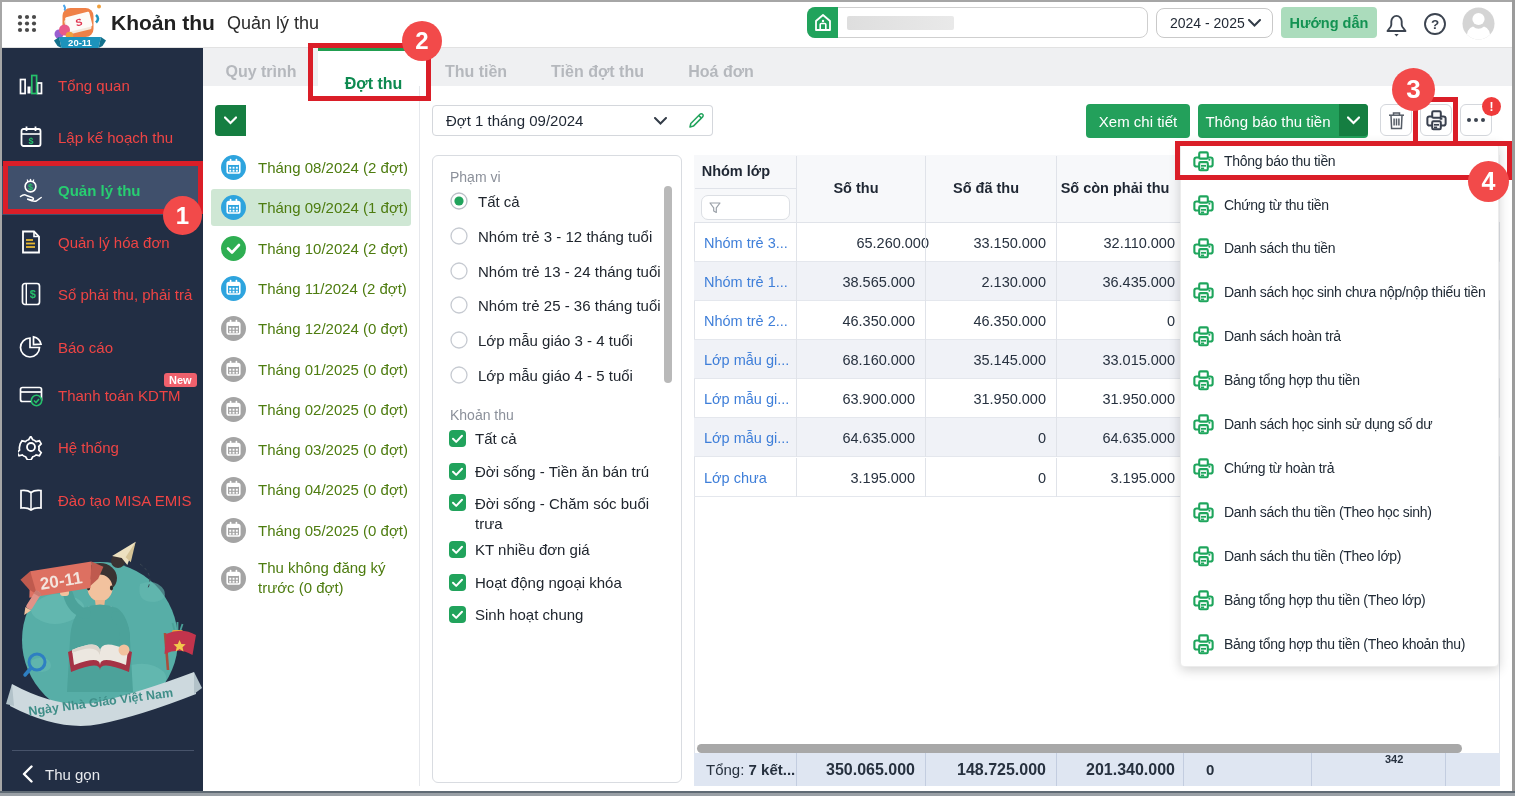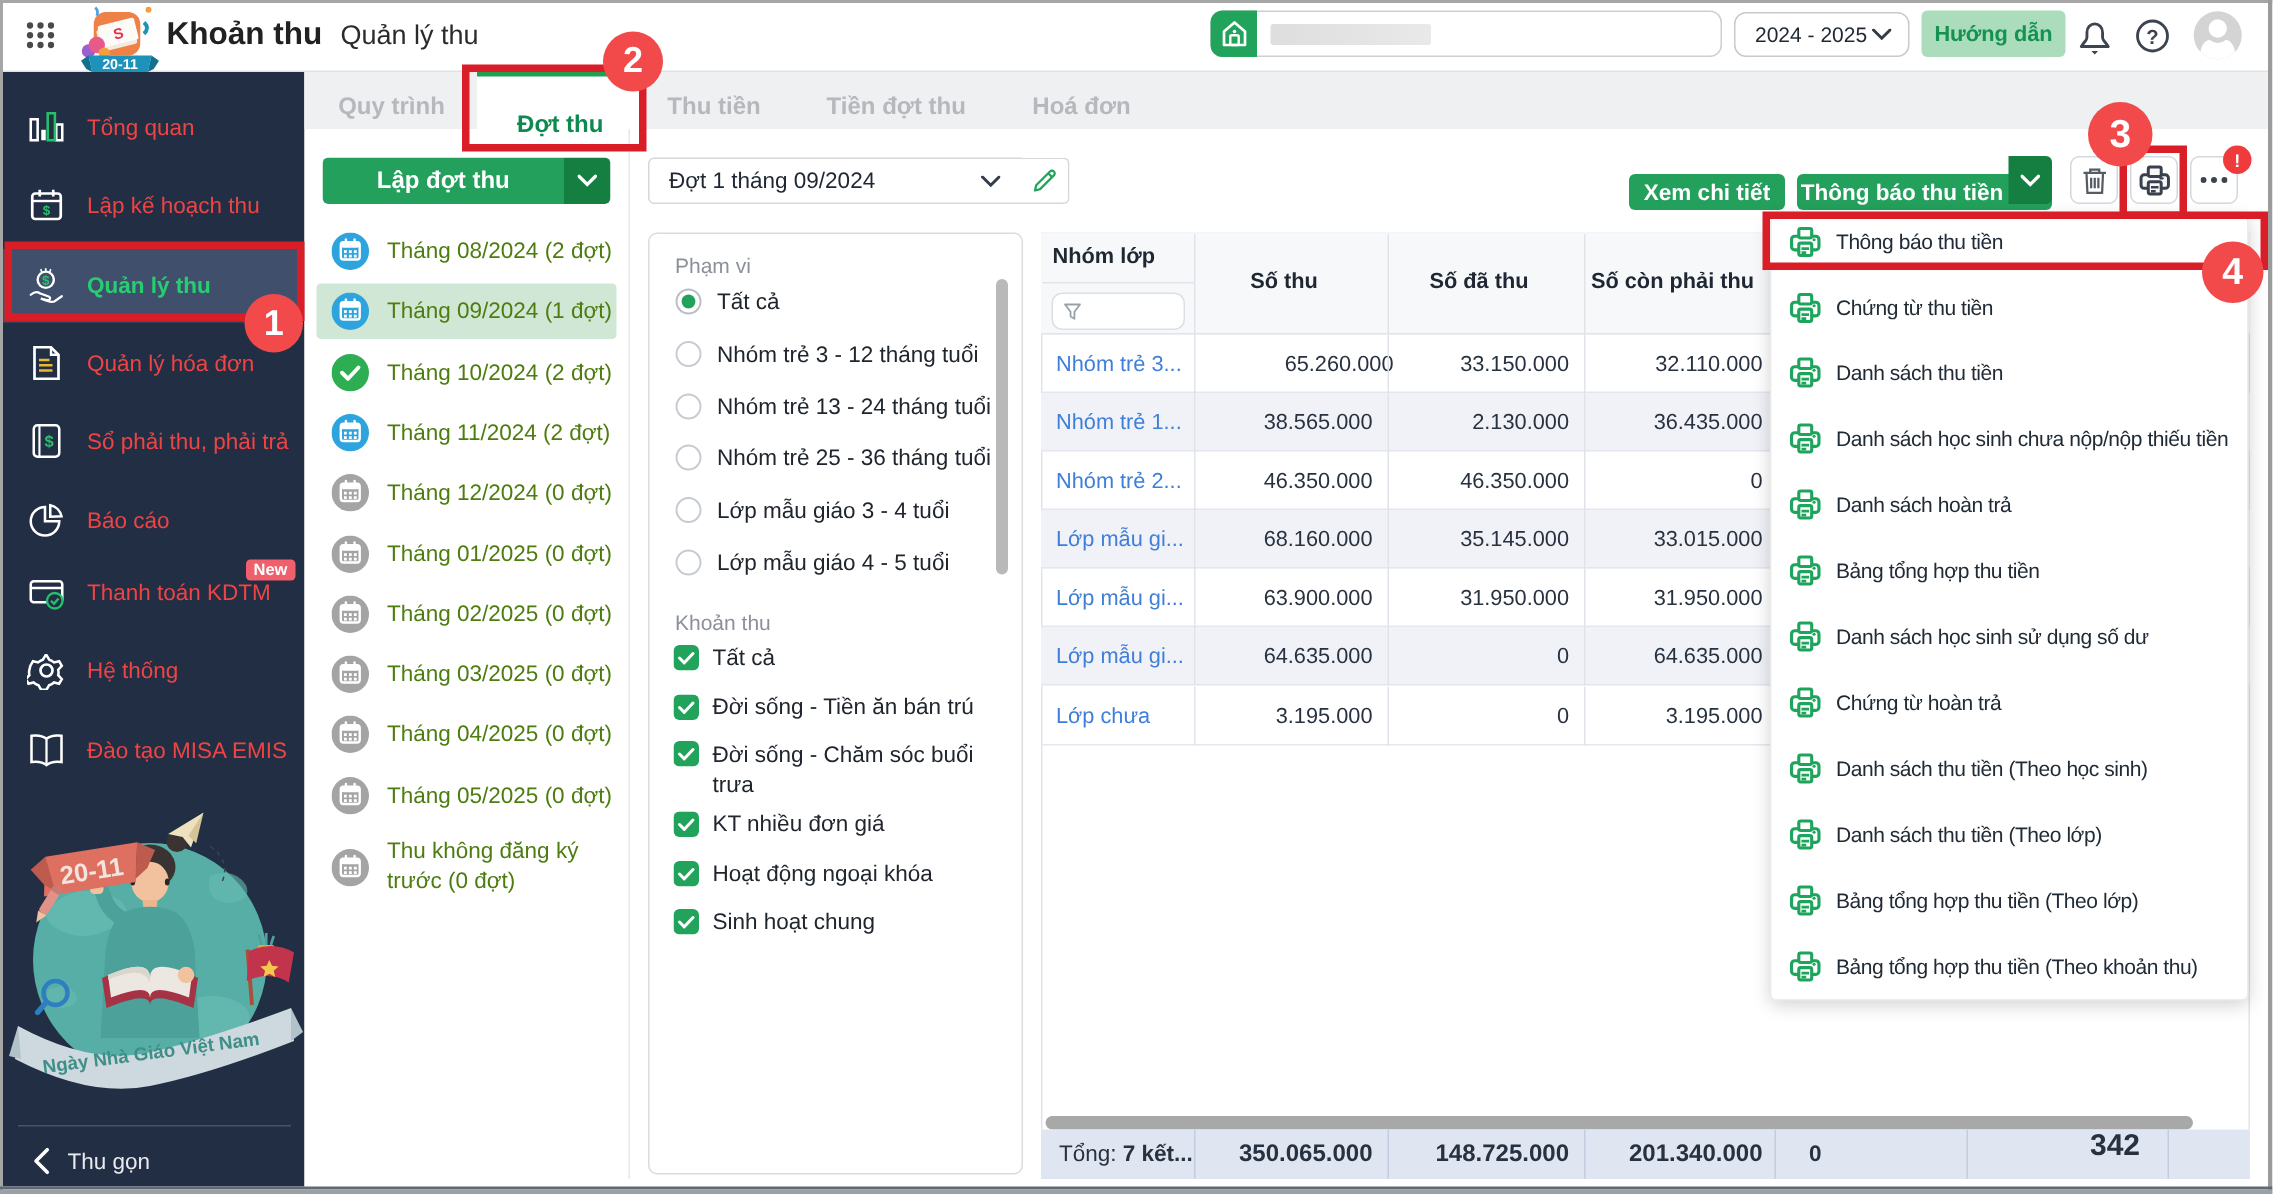--- a/index.html
+++ b/index.html
@@ -64,21 +64,21 @@
 .trow{position:absolute;left:694px;width:806px;height:39px;border-bottom:1px solid #e4e7ed;font-size:14.5px;}
 .trow.alt{background:#f0f2f7;}
 .tc1{position:absolute;left:10px;top:0;height:39px;display:flex;align-items:center;color:#3f7fd9;}
 .num{position:absolute;top:0;height:39px;display:flex;align-items:center;justify-content:flex-end;color:#27313f;}
 
 
 #hscroll{left:697px;top:744px;width:765px;height:9px;background:#a8a8a8;border-radius:5px;}
 #tfoot{left:694px;top:753px;width:806px;height:33px;background:#dfe6f2;font-size:15px;color:#27313f;}
 
 
-.gbtn{position:absolute;top:104px;height:24px;background:#23a05b;border-radius:4px;color:#fff;font-size:15px;white-space:nowrap;font-weight:bold;display:flex;align-items:center;justify-content:center;margin-top:12px;}
+.gbtn{position:absolute;top:104px;height:34px;background:#23a05b;border-radius:4px;color:#fff;font-size:15px;white-space:nowrap;font-weight:normal;display:flex;align-items:center;justify-content:center;}
 .ibtn{position:absolute;top:104px;height:32px;background:#fff;border:1px solid #d4d7dc;border-radius:6px;display:flex;align-items:center;justify-content:center;}
 
 
 #menu{left:1180px;top:143px;width:319px;height:524px;background:#fff;border-radius:4px;box-shadow:0 3px 12px rgba(0,0,0,.18);border:1px solid #ececec;}
 .mitem{position:absolute;left:1180px;width:319px;height:44px;display:flex;align-items:center;font-size:14px;letter-spacing:-0.3px;white-space:nowrap;color:#212b36;}
 .mitem svg{margin-left:13px;margin-right:10px;flex:none;}
 
 
 .redbox{position:absolute;border:5px solid #da1e28;}
 .redcirc{position:absolute;background:#f24a4a;border-radius:50%;color:#fff;display:flex;align-items:center;justify-content:center;font-weight:bold;}
@@ -287,21 +287,20 @@
     </svg>Thu gọn</div>
 <div class="abs" id="content"></div>
 <div class="abs" id="tabbar"></div>
 <div class="tab" style="left:216px;width:90px">Quy trình</div>
 <div class="abs" id="tab-active">Đợt thu</div>
 <div class="tab" style="left:436px;width:80px">Thu tiền</div>
 <div class="tab" style="left:540px;width:115px">Tiền đợt thu</div>
 <div class="tab" style="left:682px;width:78px">Hoá đơn</div>
 
 <div class="abs" id="lapdotthu">
-    <div class="main">Lập đợt thu</div>
     <div class="arr">
       <svg width="13" height="9" viewBox="0 0 13 9">
         <path d="M1 1.5 L6.5 7 L12 1.5" stroke="#fff" stroke-width="2.2" fill="none" stroke-linecap="round"></path>
       </svg>
     </div>
   </div>
 <div class="abs" id="vline1"></div>
 <div class="mrow" style="top:147px"><svg class="mic" viewBox="0 0 25 25">
       <circle cx="12.5" cy="12.5" r="12.5" fill="#2ea4de"></circle>
       <rect x="6.2" y="6.5" width="12.6" height="11.5" rx="1.8" fill="none" stroke="#fff" stroke-width="1.6"></rect>
@@ -657,21 +656,21 @@
 <div class="vl" style="left:694px;top:498px;height:255px"></div>
 <div class="vl" style="left:1499px;top:498px;height:255px"></div>
 
 <div class="abs" id="hscroll"></div>
 <div class="abs" id="tfoot"></div>
 <div class="abs" style="left:706px;top:761px;font-size:15px;color:#27313f">Tổng: <b>7 kết...</b></div>
 <div class="abs num" style="left:796px;top:753px;width:119px;height:33px;font-weight:bold">350.065.000</div>
 <div class="abs num" style="left:925px;top:753px;width:121px;height:33px;font-weight:bold">148.725.000</div>
 <div class="abs num" style="left:1056px;top:753px;width:119px;height:33px;font-weight:bold">201.340.000</div>
 <div class="abs" style="left:1206px;top:761px;font-size:15px;font-weight:bold;color:#27313f">0</div>
-<div class="abs" style="left:1385px;top:753px;width:50px;text-align:center;font-size:20px;font-weight:bold;color:#27313f">342</div>
+<div class="abs" style="left:1385px;top:753px;width:50px;text-align:left;font-size:11px;font-weight:bold;color:#27313f">342</div>
 <div class="vl" style="left:796px;top:753px;height:33px;background:#c3cde0"></div>
 <div class="vl" style="left:925px;top:753px;height:33px;background:#c3cde0"></div>
 <div class="vl" style="left:1056px;top:753px;height:33px;background:#c3cde0"></div>
 <div class="vl" style="left:1183px;top:753px;height:33px;background:#c3cde0"></div>
 <div class="vl" style="left:1311px;top:753px;height:33px;background:#c3cde0"></div>
 <div class="vl" style="left:1445px;top:753px;height:33px;background:#c3cde0"></div>
 
 <div class="abs" id="menu"></div>
 <div class="mitem" style="top:139px"><svg width="21" height="21" viewBox="0 0 20 20">
       <rect x="1.3" y="6.2" width="17.4" height="8.6" rx="2" fill="#fff" stroke="#1ea55c" stroke-width="2"></rect>

